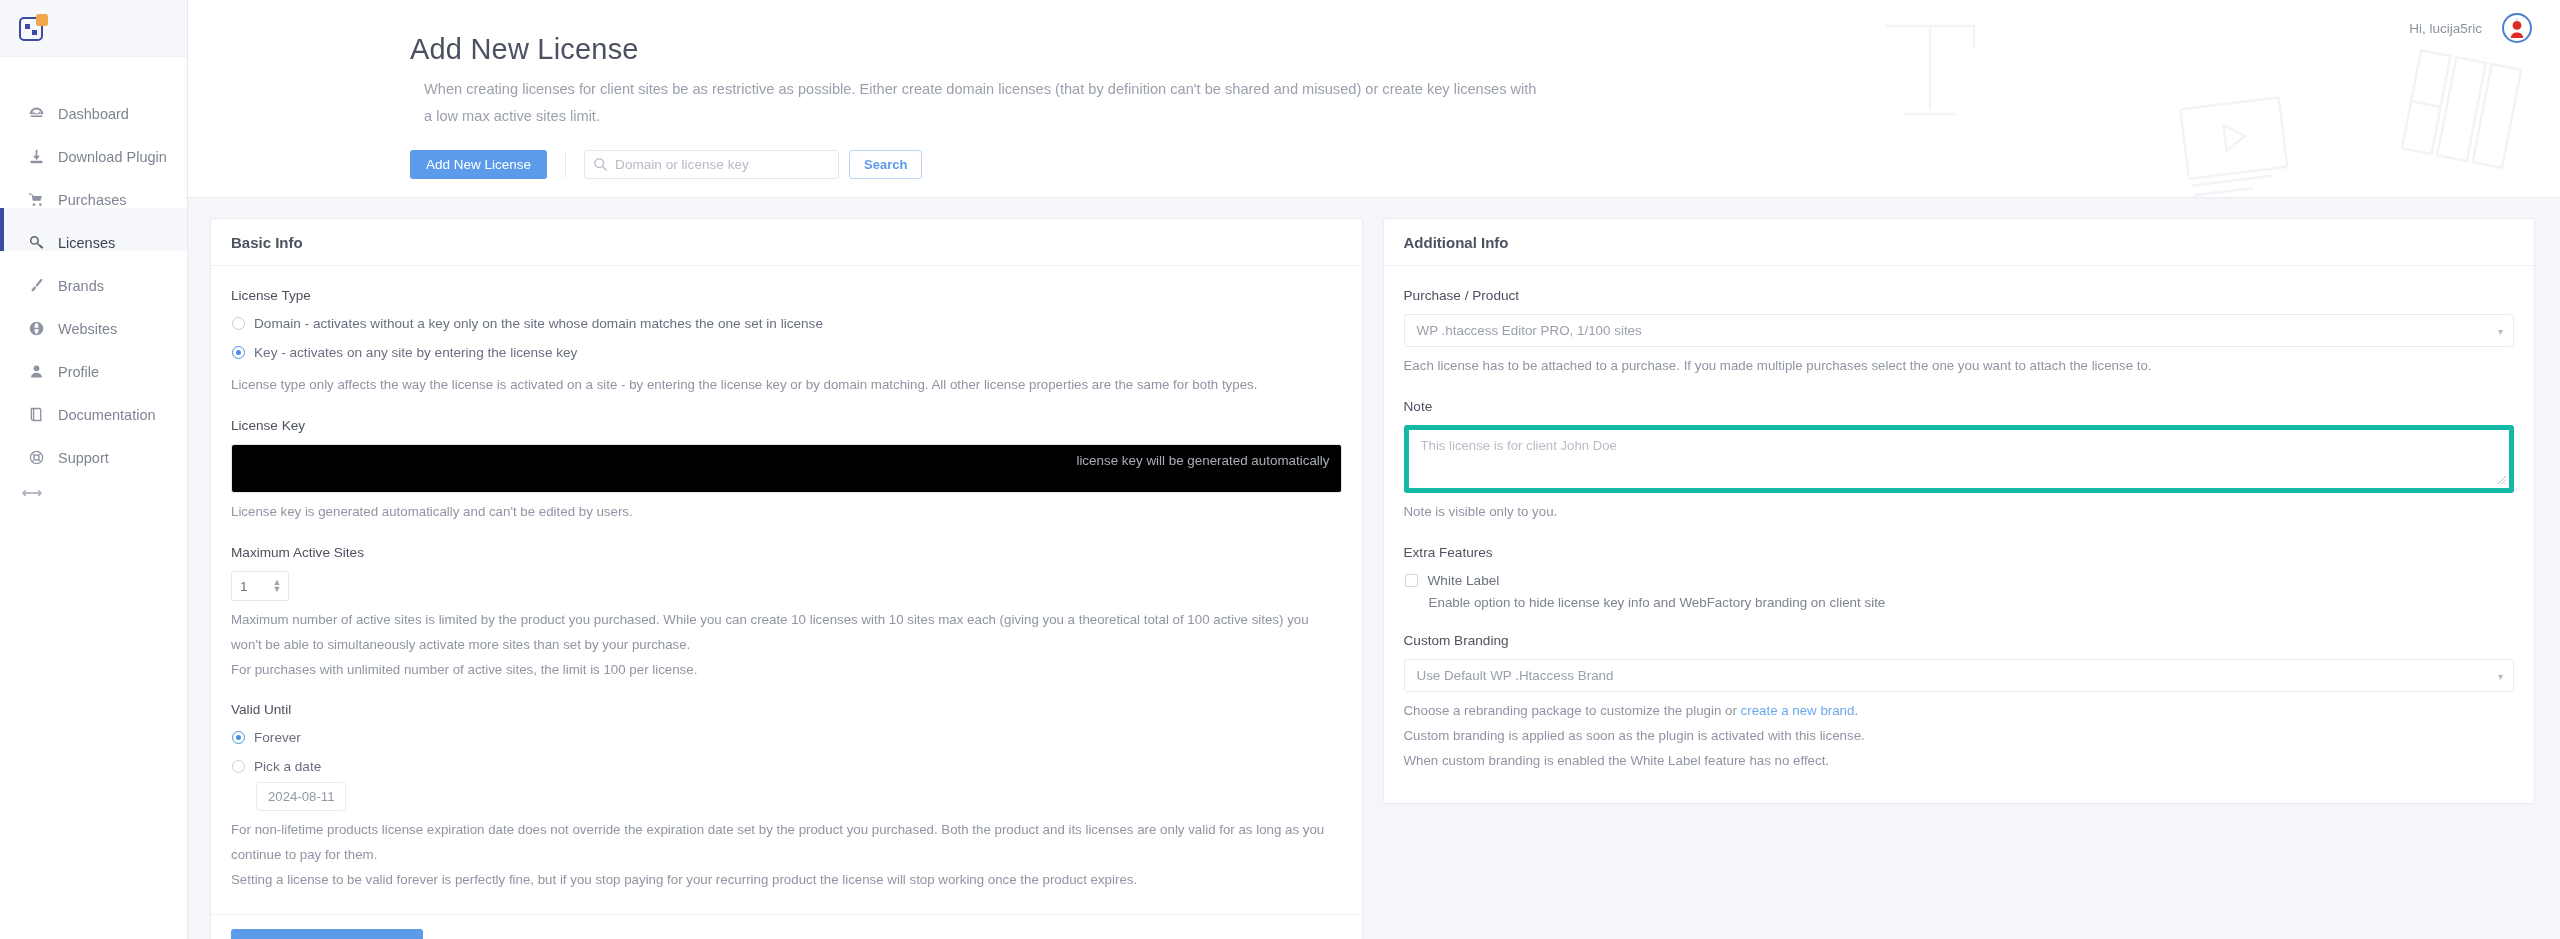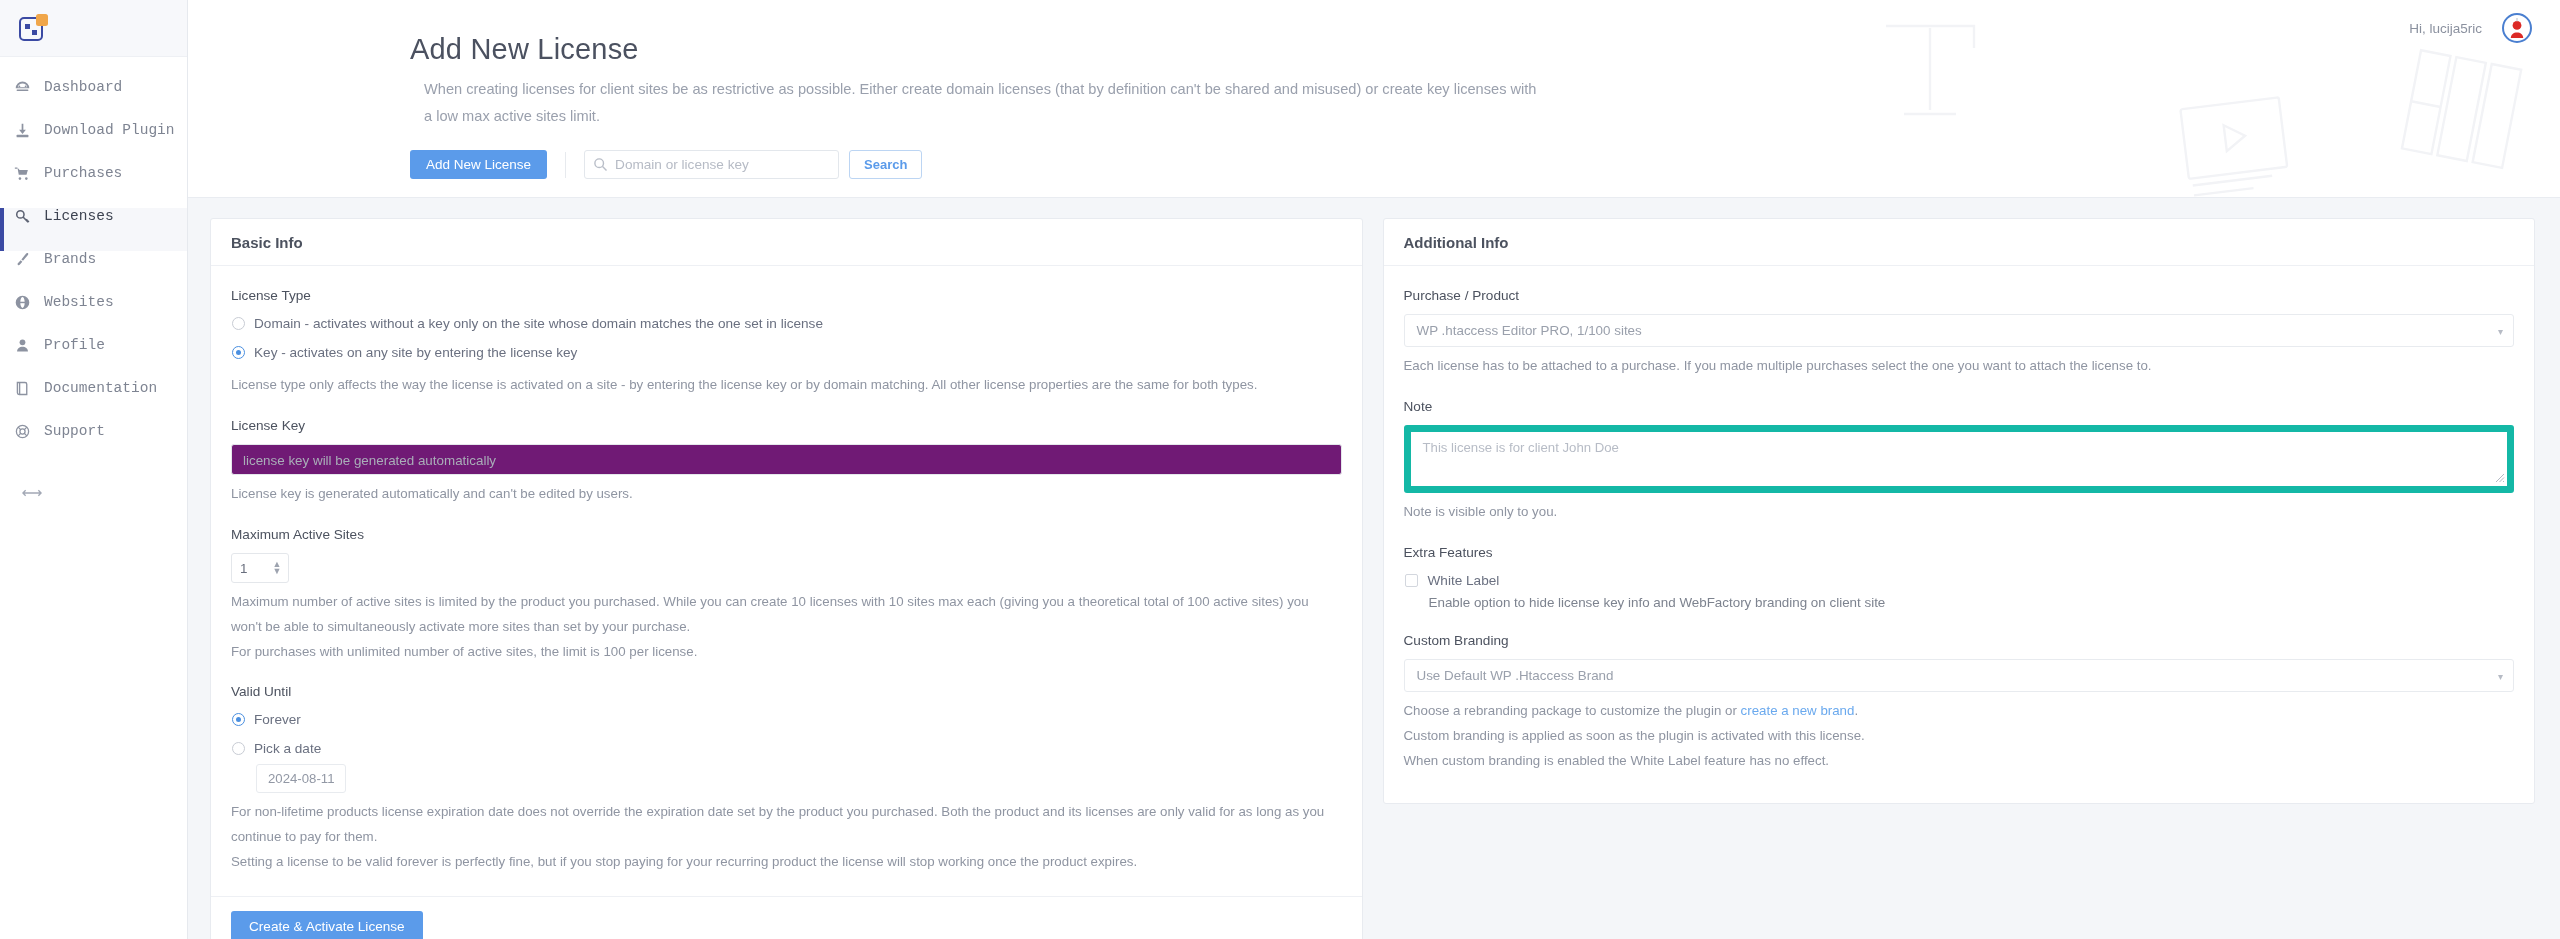--- a/index.html
+++ b/index.html
@@ -33,29 +33,28 @@
   }
   .logo {
     position: relative;
     width: 34px; height: 32px;
   }
   .logo svg { display:block; }
 
   .nav { padding-top: 22px; }
   .nav-item {
     display: flex;
-    align-items: flex-start;
+    align-items: flex-end;
     height: 43px;
-    padding-left: 14px;
+    padding-left: 28px;
     color: #7e8492;
     font-size: 14.5px;
     position: relative;
     cursor: pointer;
     text-decoration: none;
-    font-family: Liberation Mono, monospace;
   }
   .nav-item .ico {
     width: 30px;
     min-width: 30px;
     display: flex;
     align-items: center;
     color: #8d93a1;
   }
   .nav-item .lbl { white-space: nowrap; }
   .nav-item.active {
@@ -274,30 +273,31 @@
   .helptext {
     font-size: 13.3px;
     color: #8f95a2;
     line-height: 26px;
     margin: 6px 0 0 0;
   }
   .helptext.tight { line-height: 25px; }
 
   .input-disabled {
     width: 100%;
-    height: 31px;
-    background: #701a75;
+    height: 49px;
+    background: #000000;
     border: 1px solid #e4e7eb;
     border-radius: 3px;
     font-size: 13.4px;
     color: #a9aeb8;
     padding: 0 11px;
     line-height: 31px;
     overflow: hidden;
     white-space: nowrap;
+    text-align: right;
   }
 
   .num-wrap {
     display: inline-flex;
     align-items: center;
     border: 1px solid #e4e7eb;
     border-radius: 3px;
     height: 30px;
     width: 58px;
     background: #fff;
@@ -350,21 +350,21 @@
     right: 10px; top: 0;
     color: #b6bbc5;
     font-size: 10px;
     line-height: 33px;
   }
 
   .textarea-box {
     position: relative;
     width: 100%;
     height: 68px;
-    border: 7px solid #14b8a6;
+    border: 5px solid #14b8a6;
     border-radius: 3px;
     background: #fff;
     padding: 8px 12px;
     font-size: 13.2px;
     color: #b7bcc6;
     cursor: text;
   }
   .resize-grip {
     position: absolute;
     right: 2px; bottom: 1px;

